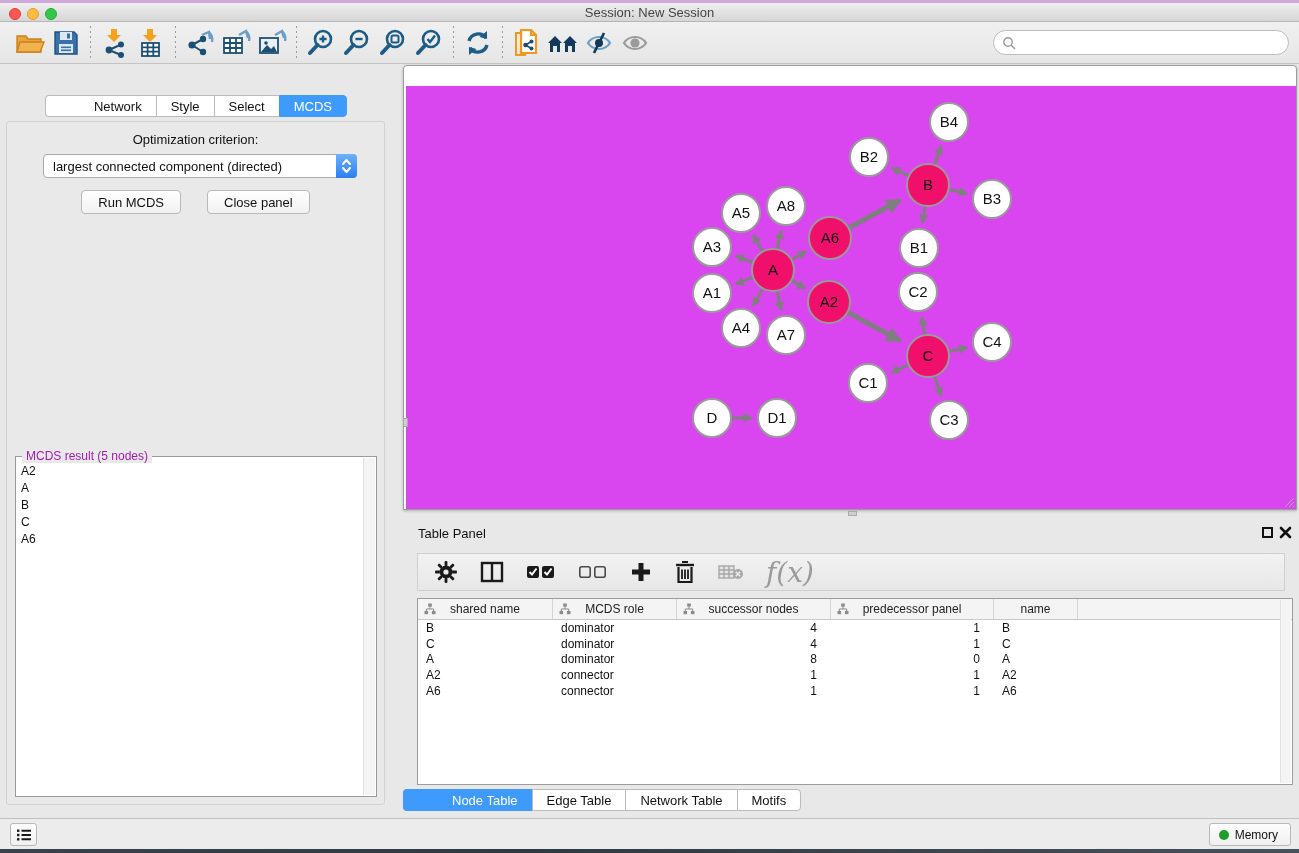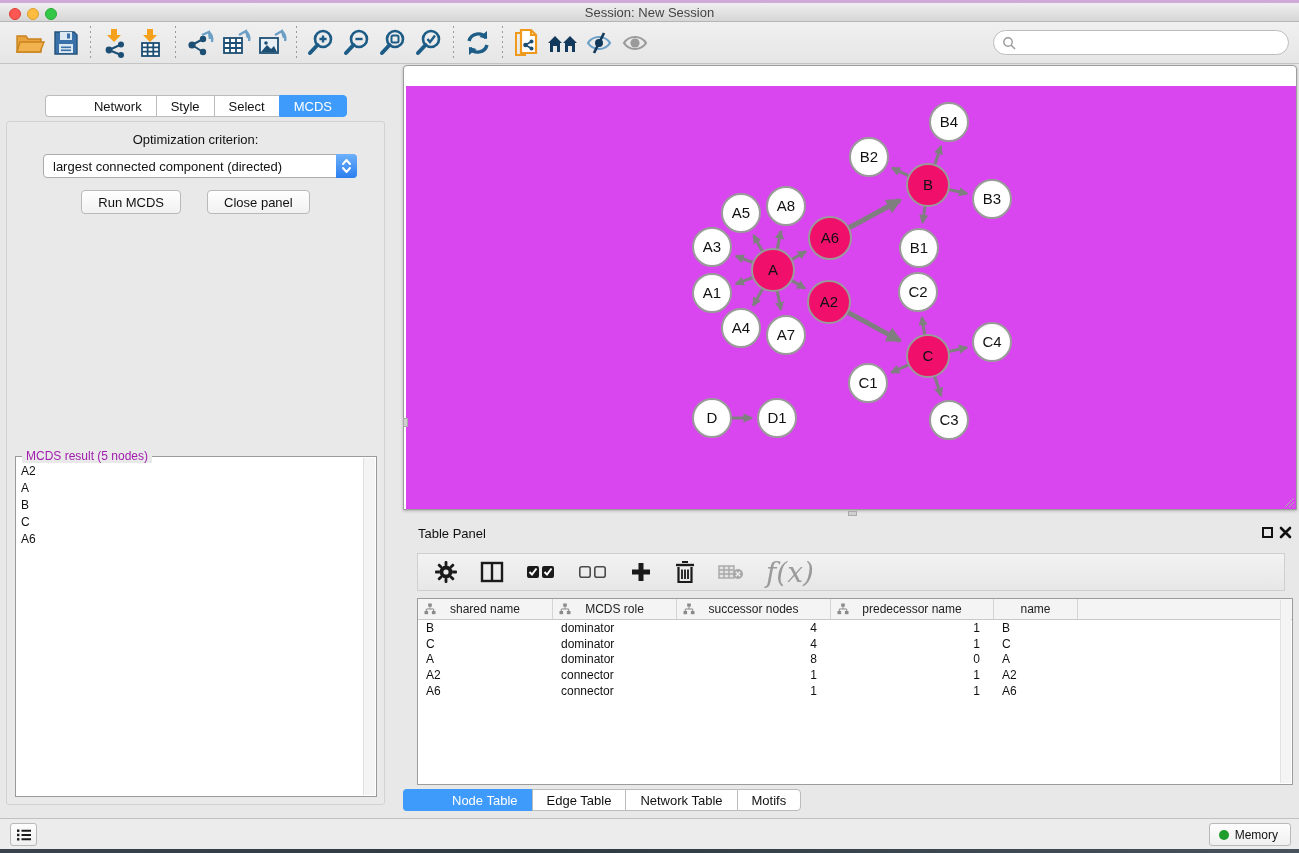--- a/index.html
+++ b/index.html
@@ -503,21 +503,21 @@
   </svg>
           <span>successor nodes</span>
         </div>
         <div class="th">
           <svg class="th-icon" width="12" height="12" viewBox="0 0 12 12">
     <rect x="4.2" y="0.5" width="3.6" height="3.2" fill="#8a8a8a"></rect>
     <rect x="0.5" y="8" width="3.6" height="3.2" fill="#8a8a8a"></rect>
     <rect x="7.9" y="8" width="3.6" height="3.2" fill="#8a8a8a"></rect>
     <path d="M6 3.7 L6 6 M2.3 8 L2.3 6 L9.7 6 L9.7 8" stroke="#8a8a8a" stroke-width="1" fill="none"></path>
   </svg>
-          <span>predecessor name</span>
+          <span>predecessor panel</span>
         </div>
         <div class="th">
           <span>name</span>
         </div>
       </div>
     <div id="table-body">
         <div class="trow">
           <div class="td">B</div>
           <div class="td">dominator</div>
           <div class="td right">4</div>

